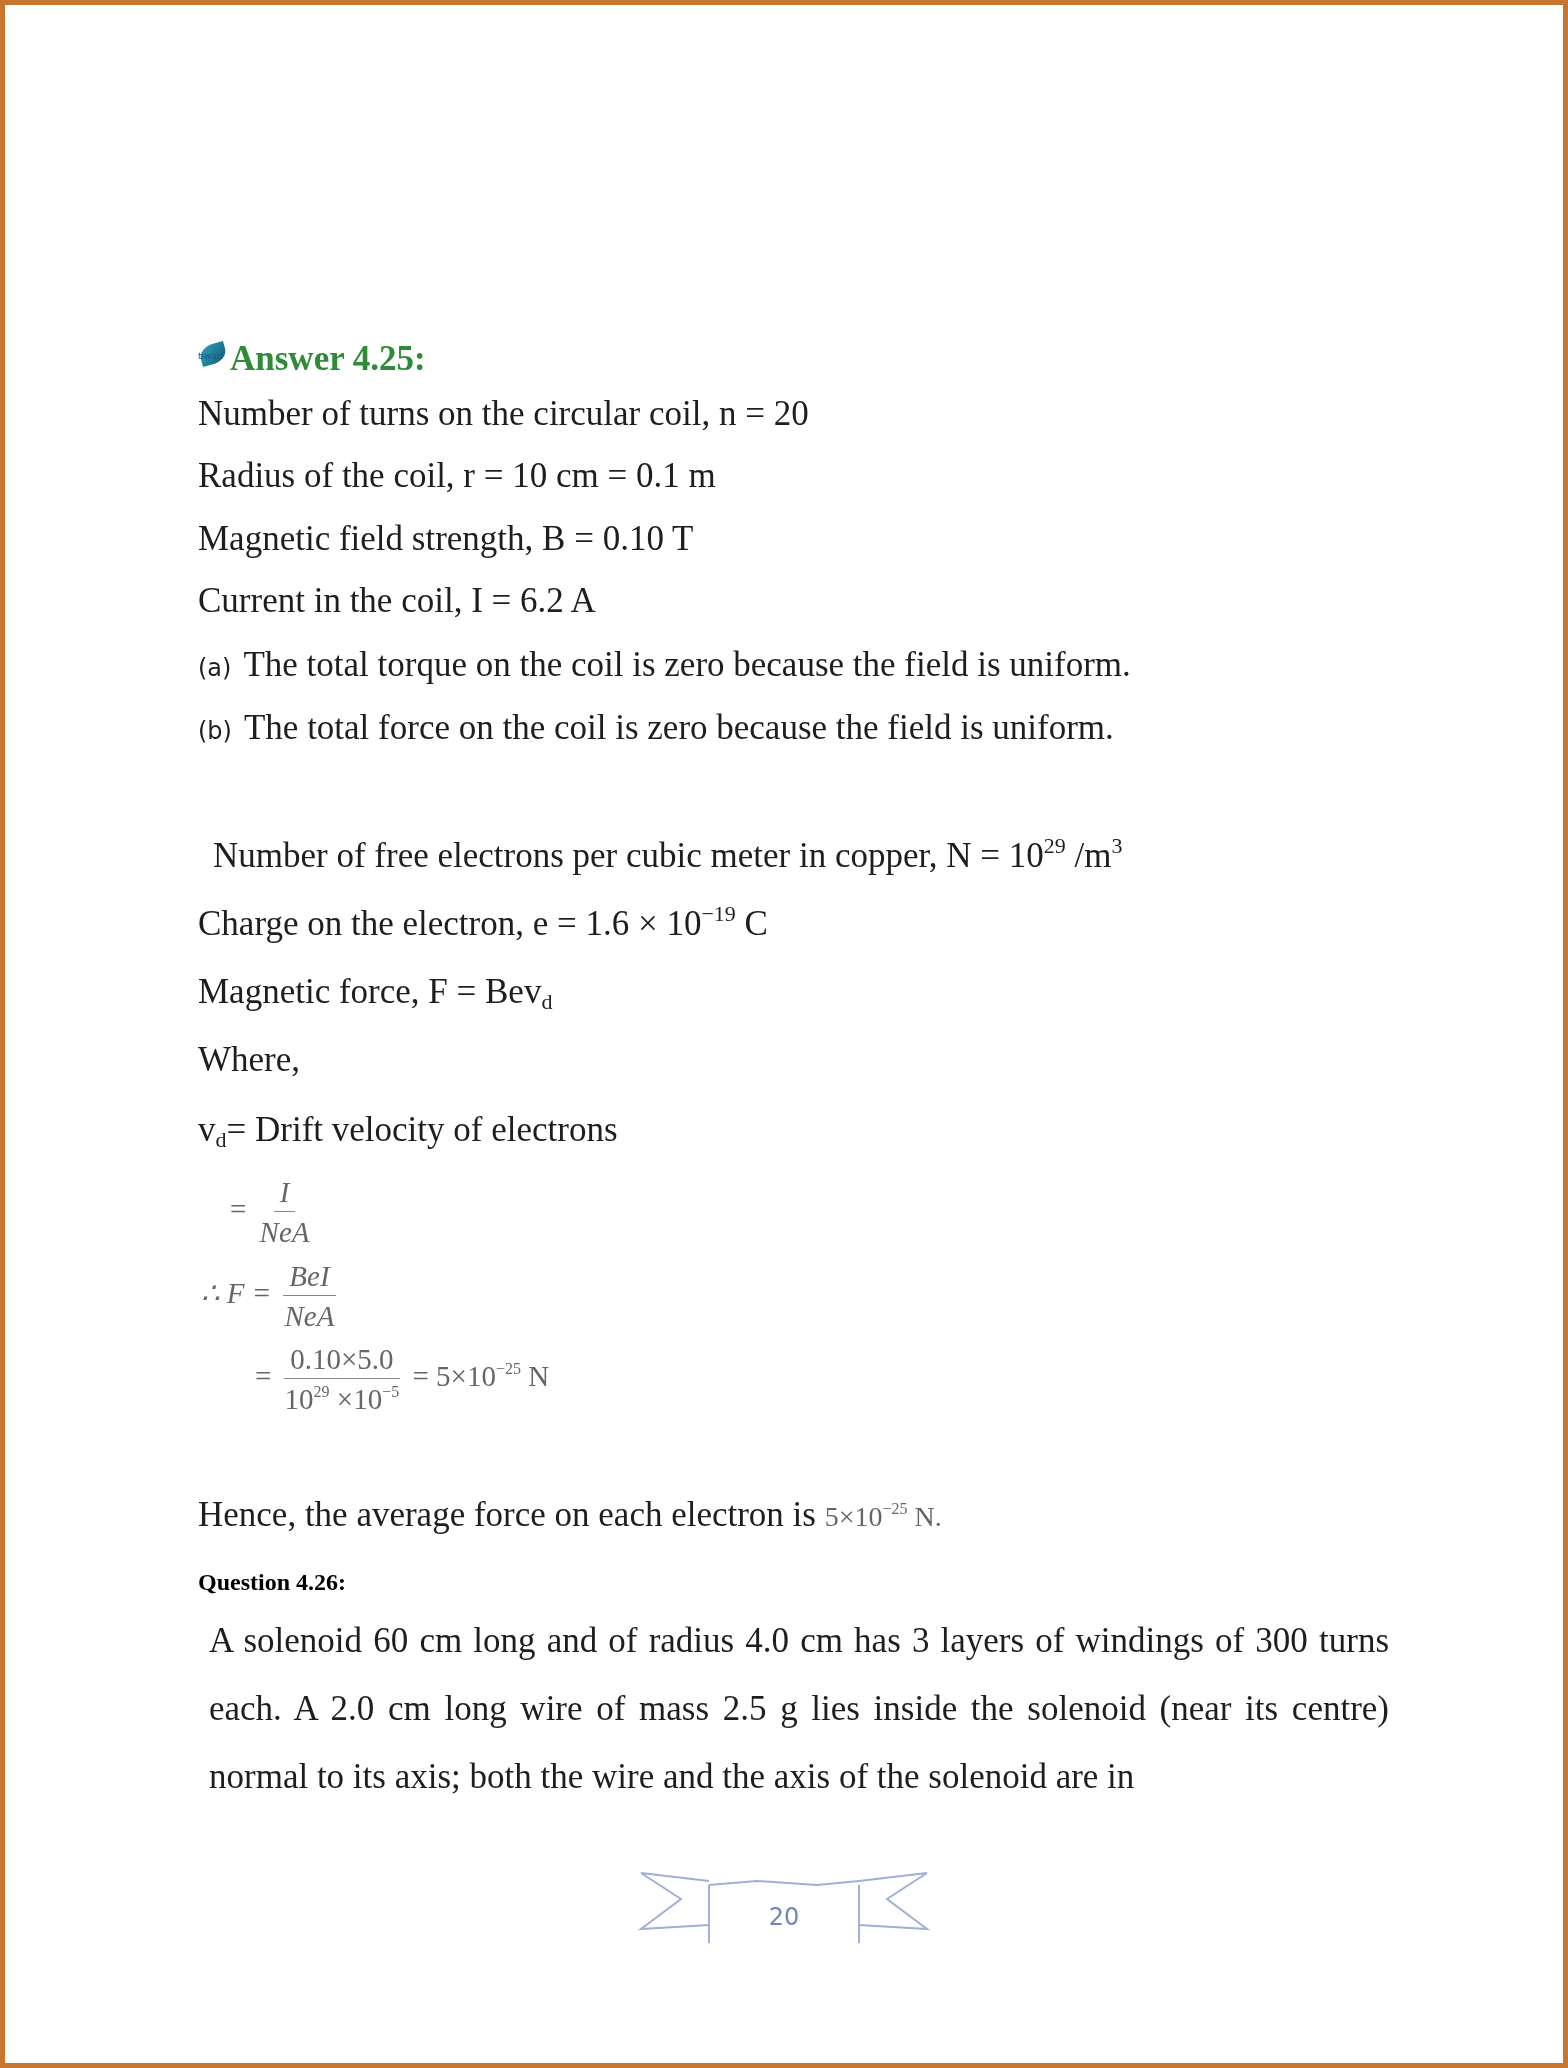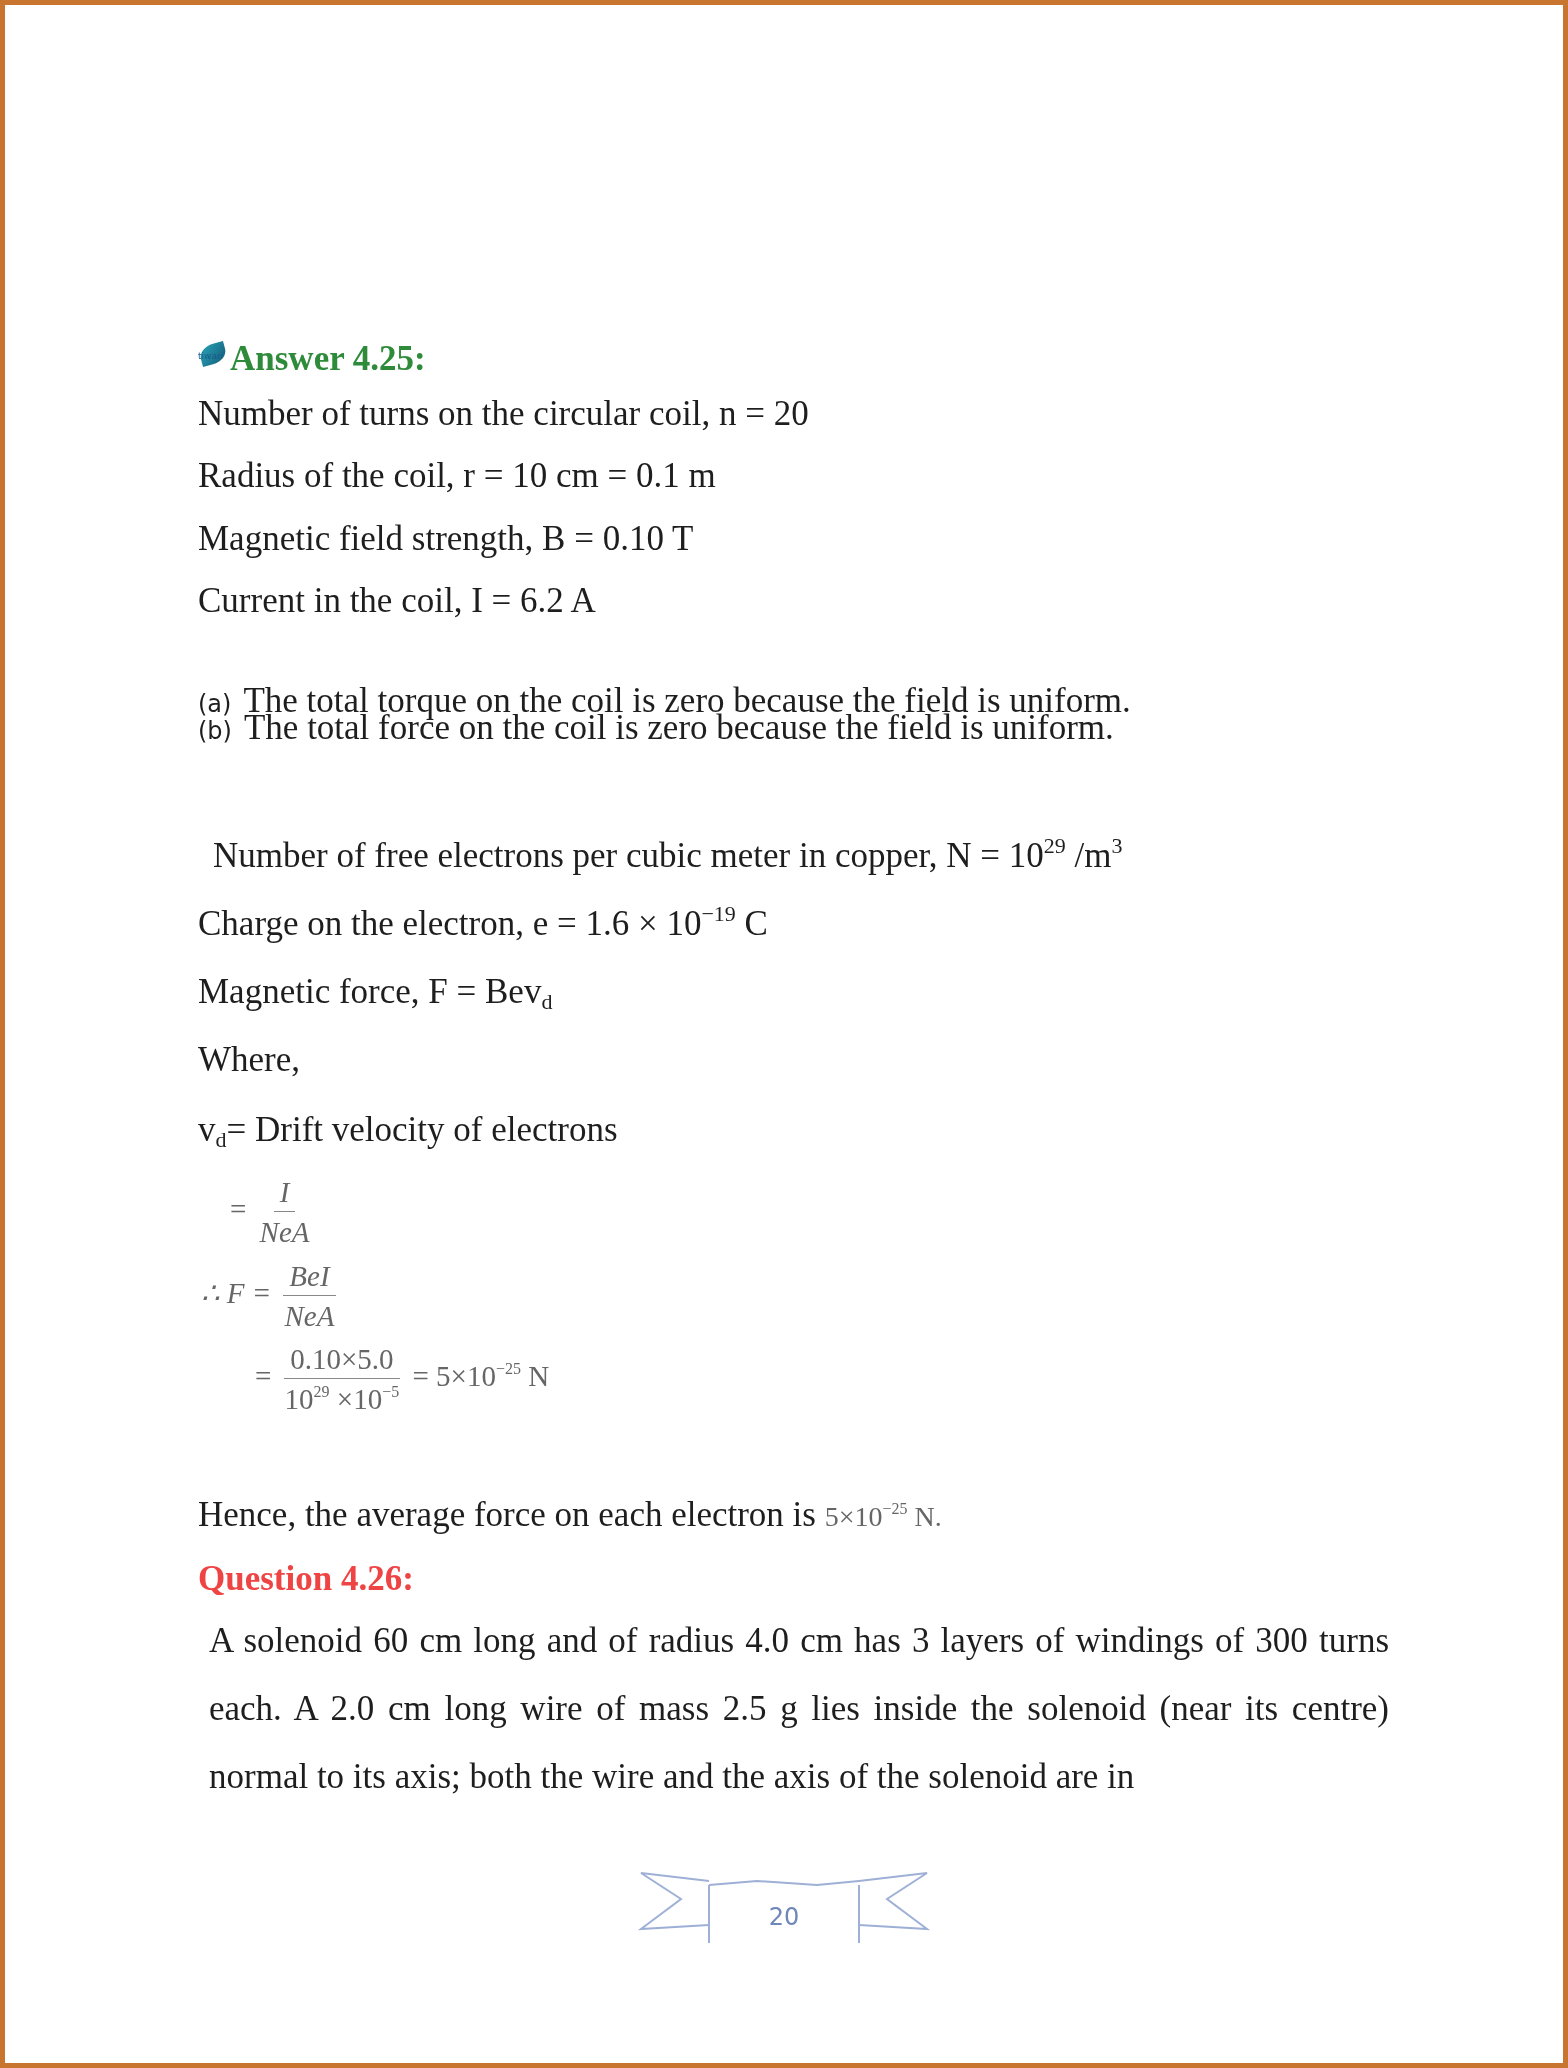--- a/index.html
+++ b/index.html
@@ -4,21 +4,21 @@
 <style>
   html, body { margin:0; padding:0; background:#fff; }
   body { width:1568px; height:2068px; position:relative; overflow:hidden; }
   .page {
     position:absolute; left:0; top:0; width:1568px; height:2068px;
     box-sizing:border-box; border:5px solid #c8762f; background:#fff;
     font-family:"Liberation Serif", "DejaVu Serif", serif; color:#1e1e1e;
   }
   .line { position:absolute; left:193px; font-size:35px; line-height:40px; white-space:nowrap; }
   .heading-green { color:#2e8b3a; font-weight:bold; font-size:35px; }
-  .heading-red { color:#ef4444; font-weight:bold; font-size:35px; }
+  .heading-red { color:#000000; font-weight:bold; font-size:24px; }
   .label-abc { font-family:"DejaVu Sans", sans-serif; font-size:24px; margin-right:12px; }
   sup { font-size:22px; vertical-align:14px; line-height:0; }
   sub { font-size:22px; vertical-align:-6px; line-height:0; }
   .logo { display:inline-block; position:relative; width:30px; height:32px; vertical-align:-6px; margin-right:2px;text-align:center; }
   .logo .leaf { position:absolute; left:2px; top:0; width:26px; height:20px; border-radius:60% 0 60% 0; background:linear-gradient(135deg,#2aa6b8,#145a7a); transform:rotate(-15deg); }
   .logo .txt { position:absolute; left:0; bottom:0; font-family:"DejaVu Sans", sans-serif; font-size:9px; color:#1a5a8a; }
   .math { position:absolute; font-family:"Liberation Serif", serif; color:#666; font-size:29px; font-style:italic; }
   .frac { display:inline-flex; flex-direction:column; align-items:center; vertical-align:middle; }
   .frac .num { padding:0 6px; border-bottom:1.5px solid #888; line-height:38px; }
   .frac .den { padding:0 6px; line-height:40px; }
@@ -38,21 +38,21 @@
       <span class="leaf"></span>
       <span class="txt">tiwari</span>
     </span><span class="heading-green">Answer 4.25:</span>
   </div>
 
   <div class="line" style="top:389px;">Number of turns on the circular coil, n = 20</div>
   <div class="line" style="top:451px;">Radius of the coil, r = 10 cm = 0.1 m</div>
   <div class="line" style="top:514px;">Magnetic field strength, B = 0.10 T</div>
   <div class="line" style="top:576px;">Current in the coil, I = 6.2 A</div>
 
-  <div class="line" style="top:640px;margin-top:36px;">
+  <div class="line" style="top:640px;">
     <span class="label-abc">(a)</span><span>The total torque on the coil is zero because the field is uniform.</span>
   </div>
   <div class="line" style="top:703px;">
     <span class="label-abc">(b)</span><span>The total force on the coil is zero because the field is uniform.</span>
   </div>
 
   <div class="line" style="top:831px;margin-left:15px;">
     <span>Number of free electrons per cubic meter in copper, N = 10</span><sup>29</sup><span> /m</span><sup>3</sup>
   </div>
 

